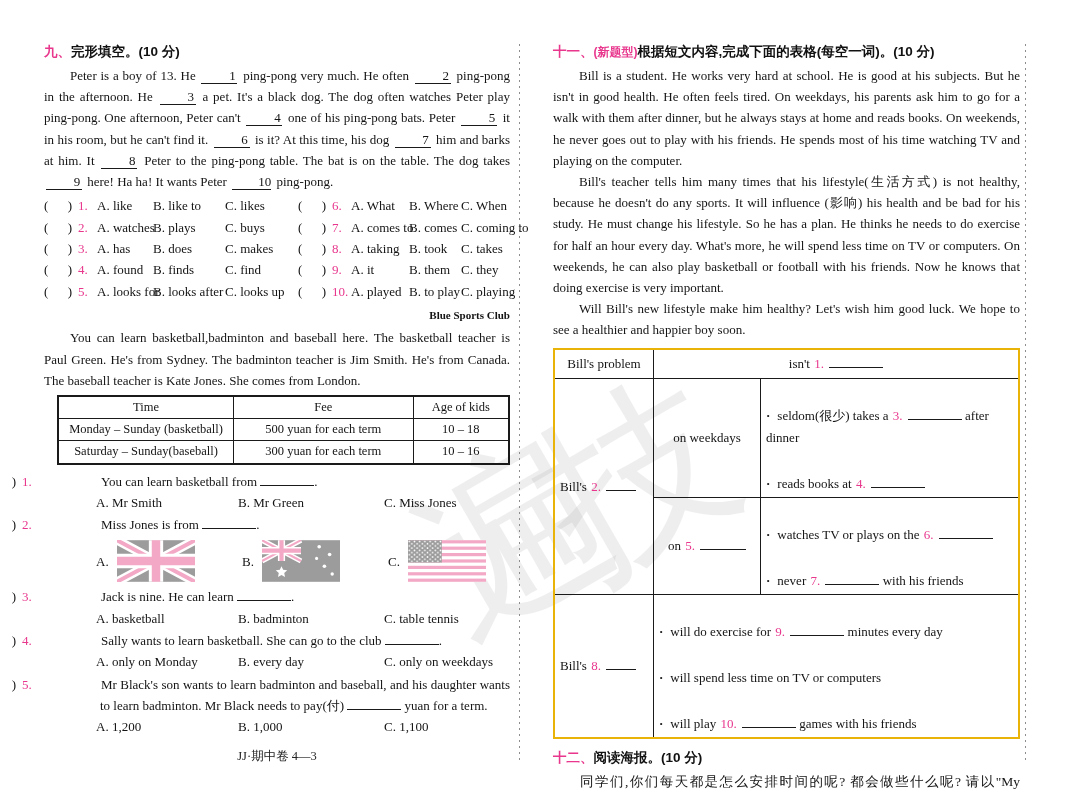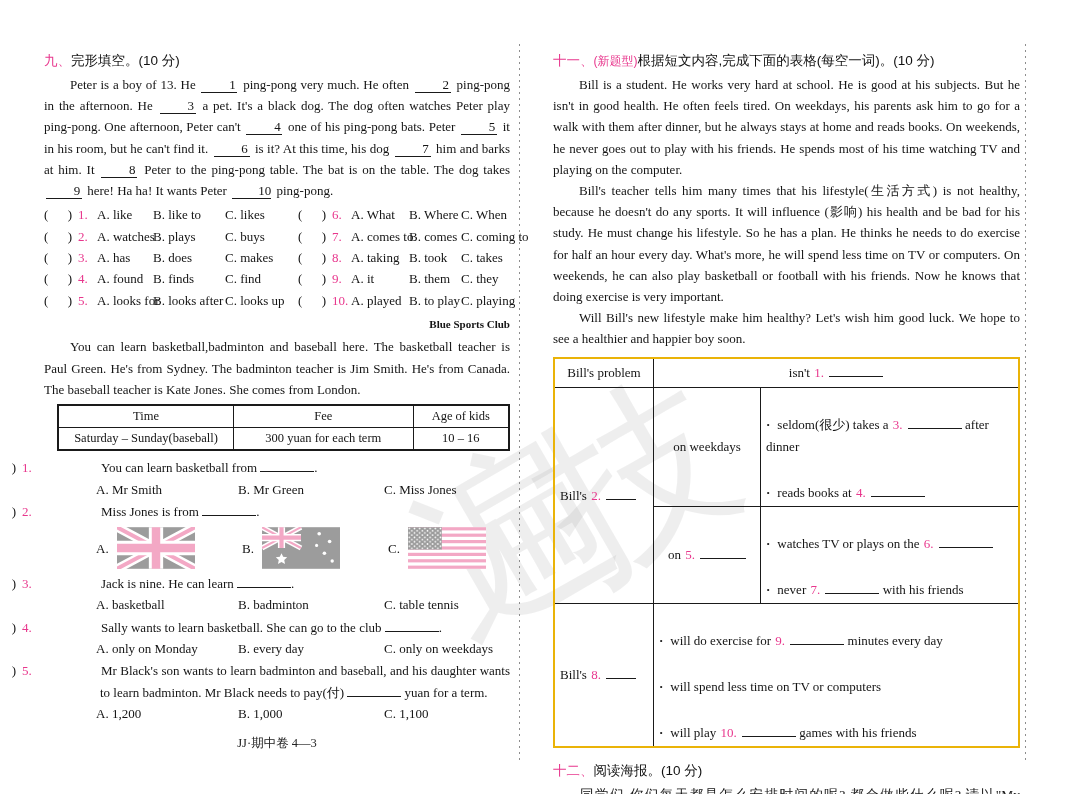--- a/index.html
+++ b/index.html
@@ -19,22 +19,22 @@
   
   .wm { position:absolute; font-size:185px; line-height:1; color:#8f8f8f; opacity:.14;
     transform:rotate(-30deg); font-family:"DejaVu Sans",sans-serif; pointer-events:none; }
   .wm-left { left:420px; top:445px; }
   .wm-right { left:543px; top:385px; }
 
   .page { position:absolute; top:38px; }
   .page-left  { left:44px;  width:466px; }
   .page-right { left:553px; width:467px; }
 
-  h2.heading { margin:12px 0 2px; font-family:"Liberation Sans","DejaVu Sans",sans-serif;
-    font-size:13.5px; line-height:22px; font-weight:normal; color:#111; }
+  h2.heading { margin:3px 0 2px; font-family:"Liberation Sans","DejaVu Sans",sans-serif;
+    font-size:13.5px; line-height:22px; font-weight:bold; color:#111; }
   .hnum,.htag { color:var(--accent); }
   .htag { font-size:12px; }
   .mt { margin-top:5px; }
 
   .passage { margin:0; text-align:justify; }
   .indent { text-indent:2em; }
   .cn { margin:0; font-size:13.5px; text-align:justify; }
 
   
   .cz { display:inline-block; min-width:36px; text-align:center;
@@ -151,20 +151,25 @@
     <div class="poster-title">Blue Sports Club</div>
 
     <p class="passage indent">You can learn basketball,badminton and baseball here. The basketball teacher is Paul Green. He's from Sydney. The badminton teacher is Jim Smith. He's from Canada. The baseball teacher is Kate Jones. She comes from London.</p>
 
     <table class="club-table">
       <tbody>
           <tr>
         <td class="tc1">Time</td>
         <td class="tc2">Fee</td>
         <td class="tc3">Age of kids</td>
+      </tr>
+      <tr>
+        <td>Monday – Sunday (basketball)</td>
+        <td>500 yuan for each term</td>
+        <td>10 – 18</td>
       </tr>
       <tr>
         <td>Saturday – Sunday(baseball)</td>
         <td>300 yuan for each term</td>
         <td>10 – 16</td>
       </tr>
     </tbody>
       </table>
 
     <div class="q10">

